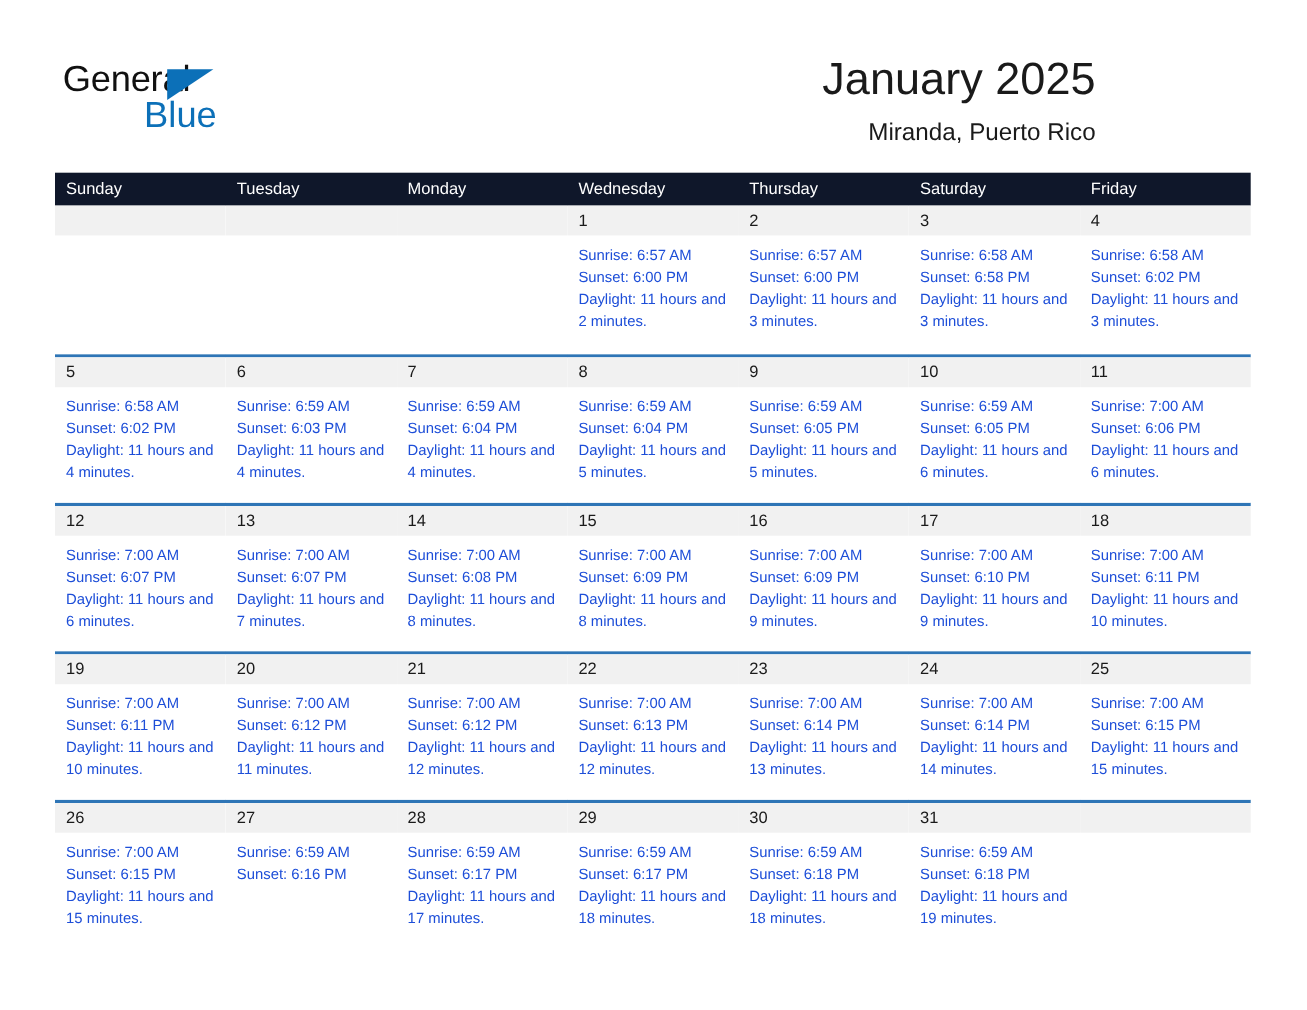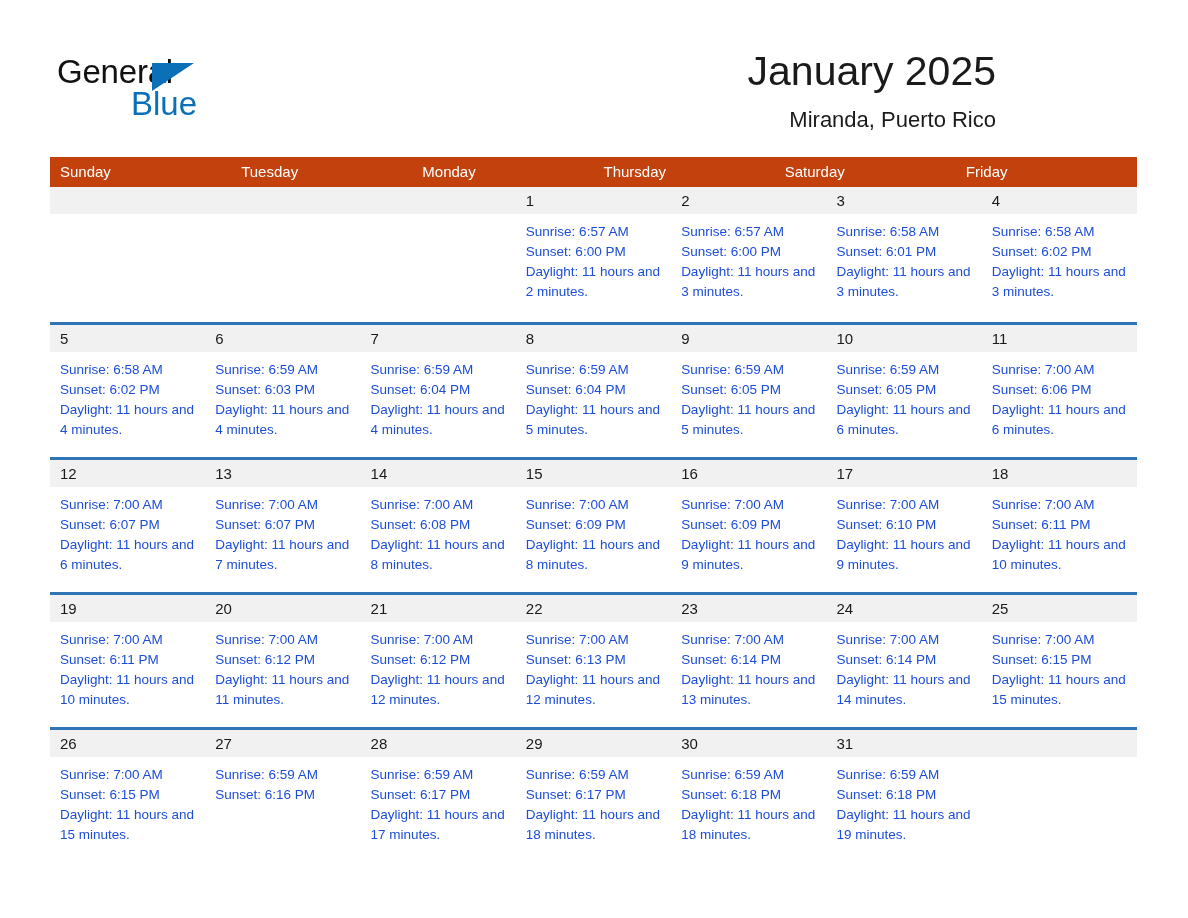--- a/index.html
+++ b/index.html
@@ -80,21 +80,21 @@
 
   
   .calendar {
     position: absolute;
     left: 50px;
     top: 157px;
     width: 1087px;
   }
   .dow-row {
     display: flex;
-    background: #c2410c;
+    background: #0f172a;
     height: 30px;
   }
   .dow {
     flex: 1 1 0;
     color: #ffffff;
     font-size: 15px;
     line-height: 30px;
     padding-left: 10px;
     white-space: nowrap;
   }
@@ -146,20 +146,21 @@
       <div class="cal-subtitle">Miranda, Puerto Rico</div>
     </div>
 
   </div>
 
   <div class="calendar">
     <div class="dow-row" id="dow-row">
         <div class="dow">Sunday</div>
         <div class="dow">Tuesday</div>
         <div class="dow">Monday</div>
+        <div class="dow">Wednesday</div>
         <div class="dow">Thursday</div>
         <div class="dow">Saturday</div>
         <div class="dow">Friday</div>
       </div>
     <div id="weeks-container">
         <div class="week">
           <div class="cell empty">
             <div class="daynum-band"></div>
             <div class="cell-body">
               <div></div>
@@ -196,21 +197,21 @@
             <div class="cell-body">
               <div>Sunrise: 6:57 AM</div>
               <div>Sunset: 6:00 PM</div>
               <div class="wrapline">Daylight: 11 hours and 3 minutes.</div>
             </div>
           </div>
           <div class="cell">
             <div class="daynum-band">3</div>
             <div class="cell-body">
               <div>Sunrise: 6:58 AM</div>
-              <div>Sunset: 6:01 PM</div>
+              <div>Sunset: 6:58 PM</div>
               <div class="wrapline">Daylight: 11 hours and 3 minutes.</div>
             </div>
           </div>
           <div class="cell">
             <div class="daynum-band">4</div>
             <div class="cell-body">
               <div>Sunrise: 6:58 AM</div>
               <div>Sunset: 6:02 PM</div>
               <div class="wrapline">Daylight: 11 hours and 3 minutes.</div>
             </div>

